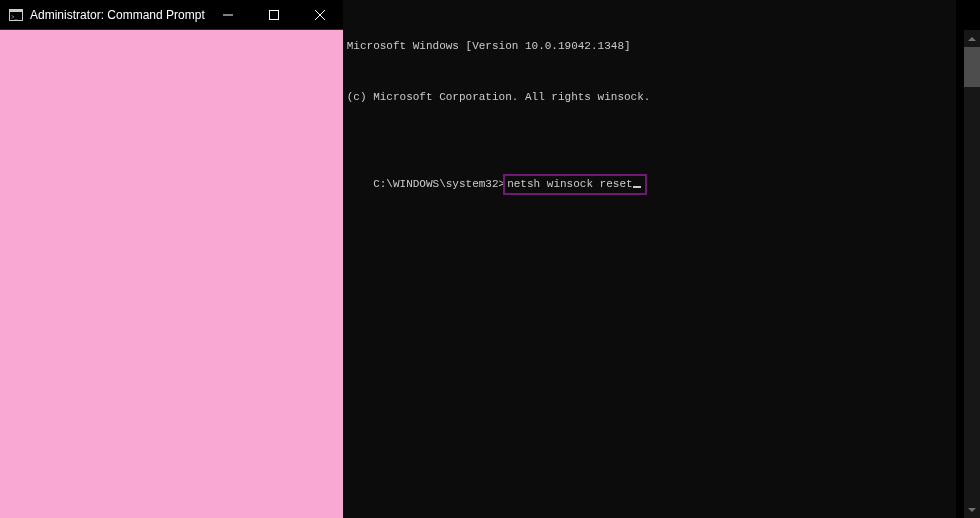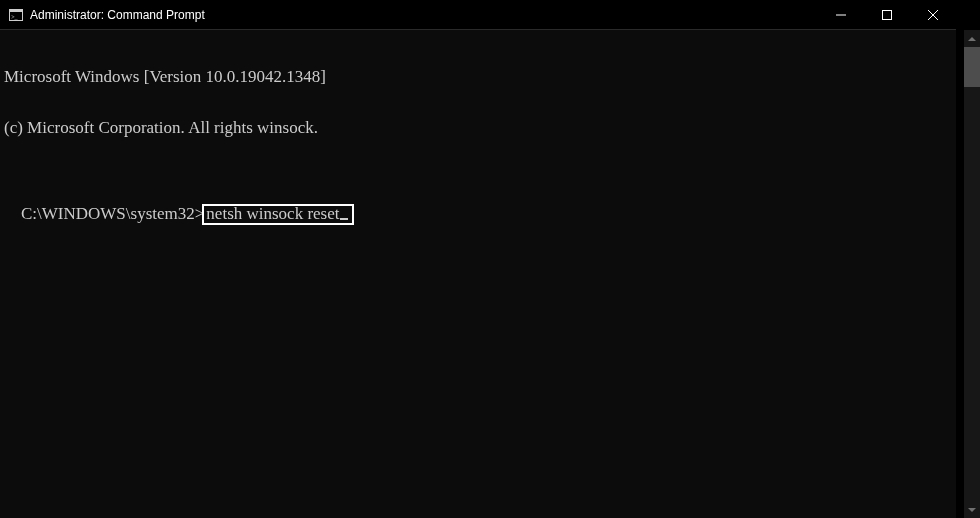--- a/index.html
+++ b/index.html
@@ -13,21 +13,21 @@
       background: #000;
       font-family: Consolas, "Courier New", monospace;
       overflow: hidden;
       position: relative;
     }
     .window {
       width: 956px;
       height: 518px;
       background: #f9a8d4;
       display: flex;
-      flex-direction: column;
+      flex-direction: row;
     }
     .titlebar {
       height: 30px;
       background: #000;
       display: flex;
       align-items: center;
       color: #fff;
       font-family: "Segoe UI", Tahoma, sans-serif;
       font-size: 12px;
       border-bottom: 1px solid #2a2a2a;
@@ -63,36 +63,35 @@
     }
     .caption-btn svg {
       stroke: #fff;
       fill: none;
     }
     .client-area {
       position: relative;
       flex: 1 1 auto;
       background: #0c0c0c;
       color: #cccccc;
-      font-size: 17px;
+      font-size: 11px;
       line-height: 17px;
       padding: 4px 0 0 4px;
       white-space: pre;
       overflow: hidden;
-      font-family: Liberation Serif, serif;
     }
     .console-line {
       display: block;
       letter-spacing: 0;
     }
     .prompt-line {
       display: inline-block;
     }
     .highlight-box {
-      border: 2px solid #ffffff;
+      border: 2px solid #701a75;
       display: inline-block;
       padding: 0 4px 1px 2px;
       margin-left: -2px;
       line-height: 16px;
     }
     .cursor {
       display: inline-block;
       width: 8px;
       height: 2px;
       background: #cccccc;

